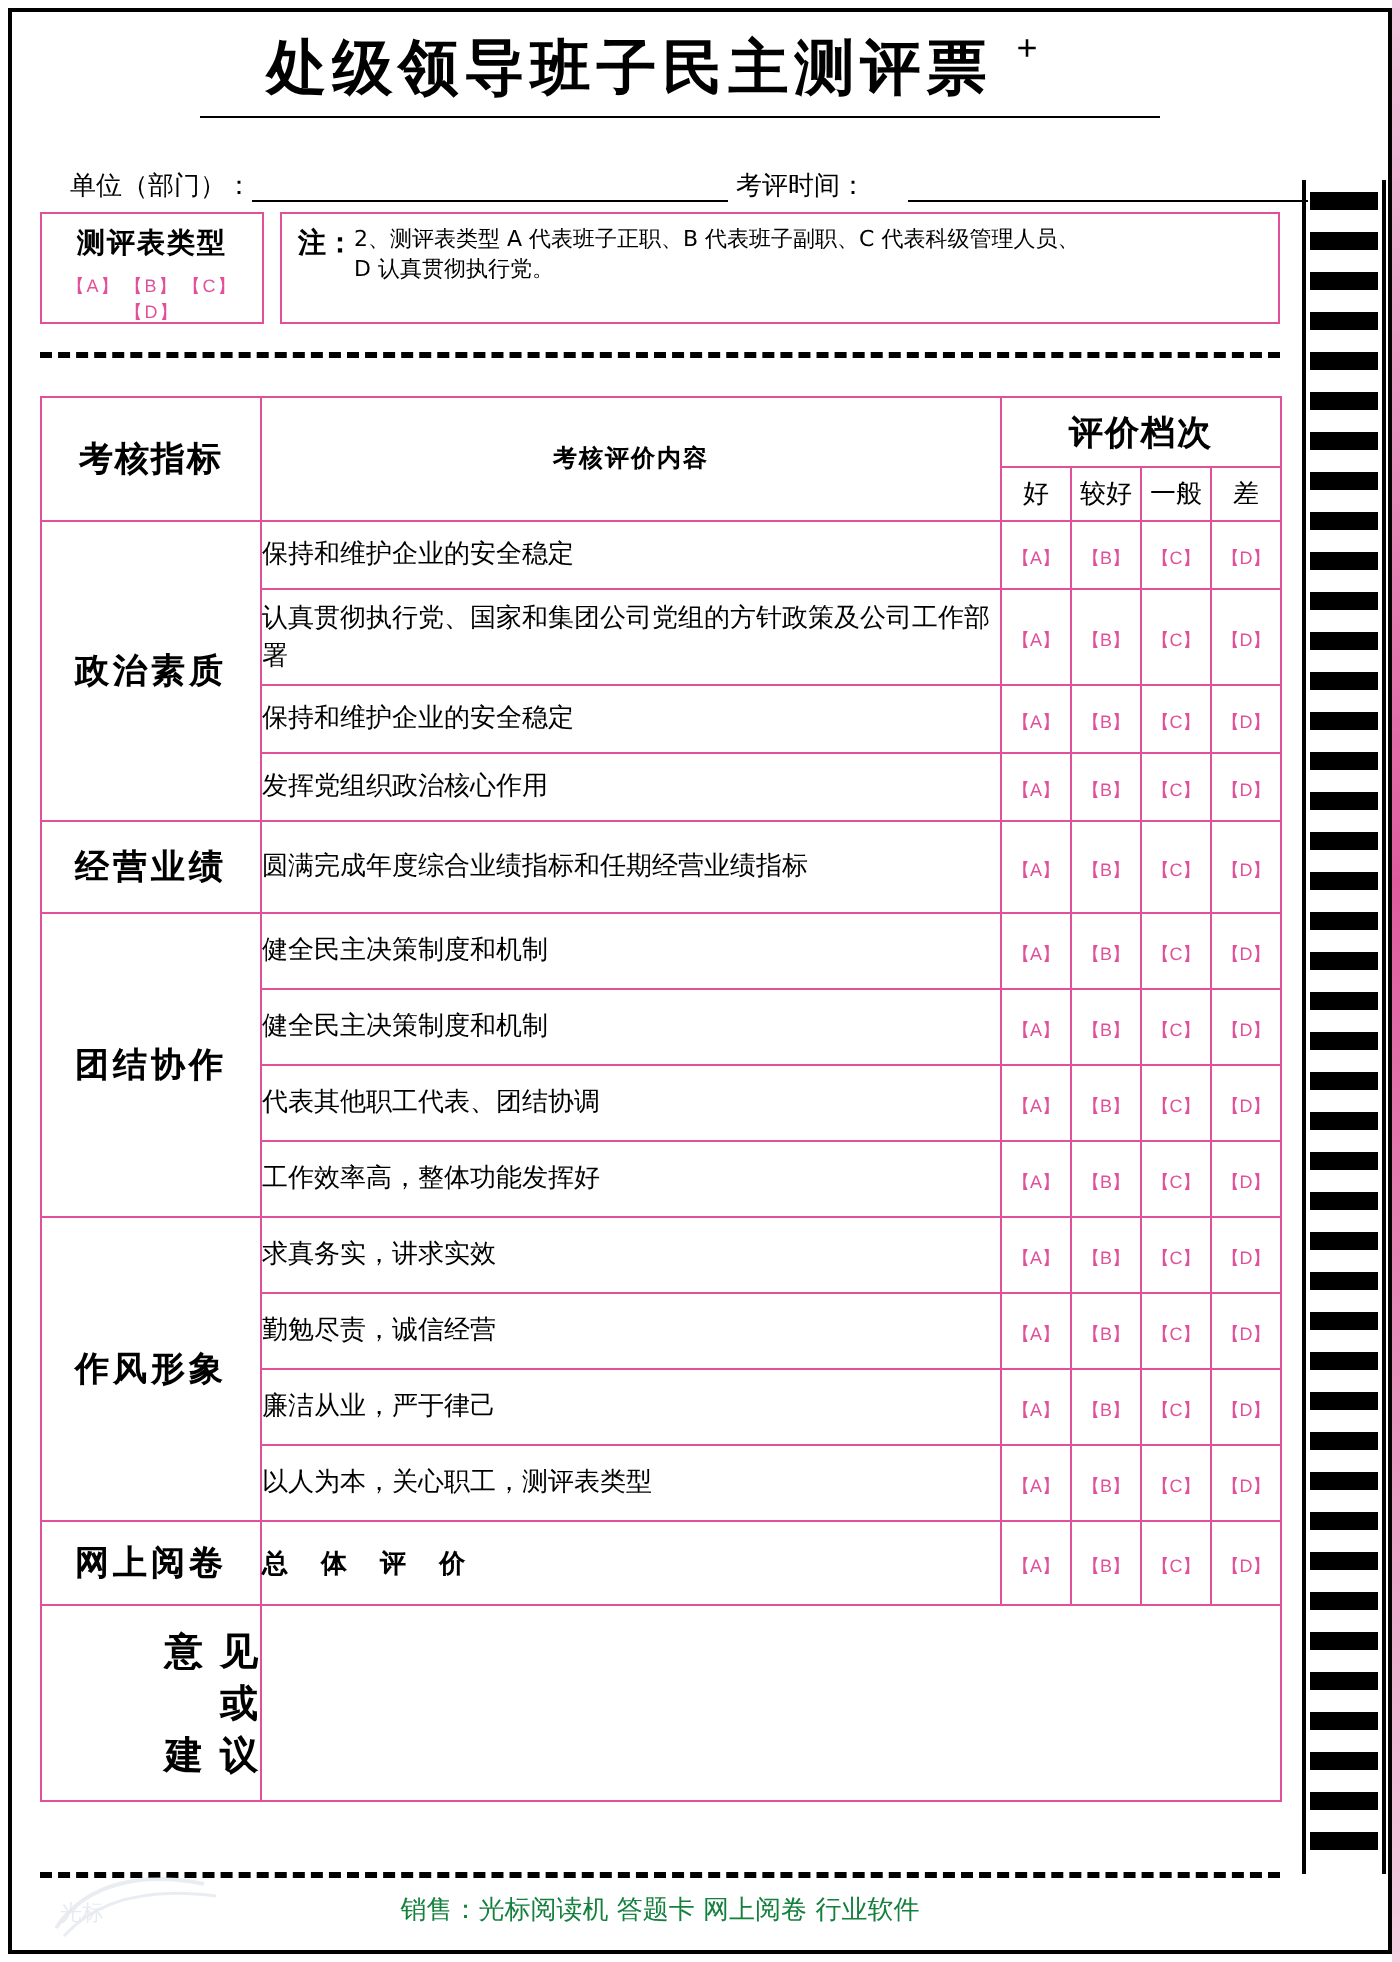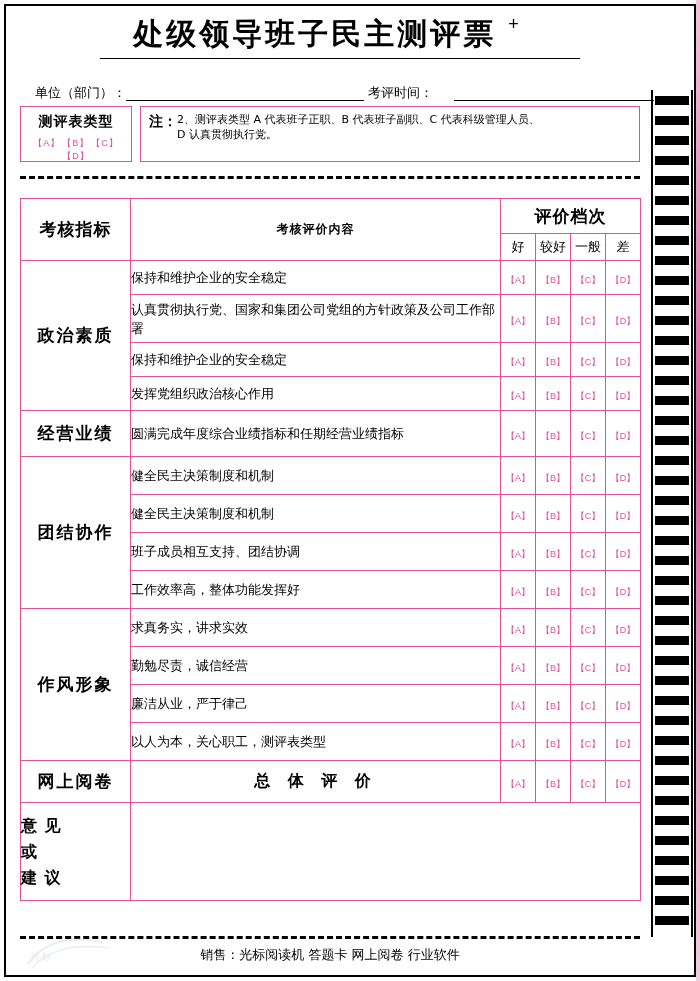--- a/index.html
+++ b/index.html
@@ -261,42 +261,41 @@
   }
   .bub {
     display: inline-block;
     font-size: 9px;
     color: #e0519a;
     font-family: "Liberation Sans", sans-serif;
     letter-spacing: 0px;
   }
   .total-cell {
     font-family: "DejaVu Sans", sans-serif;
-    font-size: 16px;
-    font-weight: bold;
-    text-align: center;
+    font-size: 13px;
+    font-weight: bold;
     letter-spacing: 6px;
   }
   .opinion-cell {
     font-family: "DejaVu Sans", sans-serif;
-    font-size: 16px;
-    font-weight: bold;
-    text-align: left;
+    font-size: 19px;
+    font-weight: bold;
+    text-align: right;
     line-height: 26px;
     letter-spacing: 1px;
   }
   
   .footer {
     position: absolute;
     left: 0; top: 946px;
     width: 660px;
     text-align: center;
     font-family: "DejaVu Sans", sans-serif;
     font-size: 13px;
-    color: #000000;
+    color: #15803d;
   }
   .watermark {
     position: absolute;
     left: 24px; top: 930px;
     width: 110px; height: 44px;
     opacity: .45;
   }
 </style>
 </head>
 <body>
@@ -454,21 +453,21 @@
           <td class="bub-cell"><span class="bub">【D】</span></td>
         </tr>
         <tr style="height: 38px;">
           <td class="item-cell">健全民主决策制度和机制</td>
           <td class="bub-cell"><span class="bub">【A】</span></td>
           <td class="bub-cell"><span class="bub">【B】</span></td>
           <td class="bub-cell"><span class="bub">【C】</span></td>
           <td class="bub-cell"><span class="bub">【D】</span></td>
         </tr>
         <tr style="height: 38px;">
-          <td class="item-cell">班子成员相互支持、团结协调</td>
+          <td class="item-cell">代表其他职工代表、团结协调</td>
           <td class="bub-cell"><span class="bub">【A】</span></td>
           <td class="bub-cell"><span class="bub">【B】</span></td>
           <td class="bub-cell"><span class="bub">【C】</span></td>
           <td class="bub-cell"><span class="bub">【D】</span></td>
         </tr>
         <tr style="height: 38px;">
           <td class="item-cell">工作效率高，整体功能发挥好</td>
           <td class="bub-cell"><span class="bub">【A】</span></td>
           <td class="bub-cell"><span class="bub">【B】</span></td>
           <td class="bub-cell"><span class="bub">【C】</span></td>

